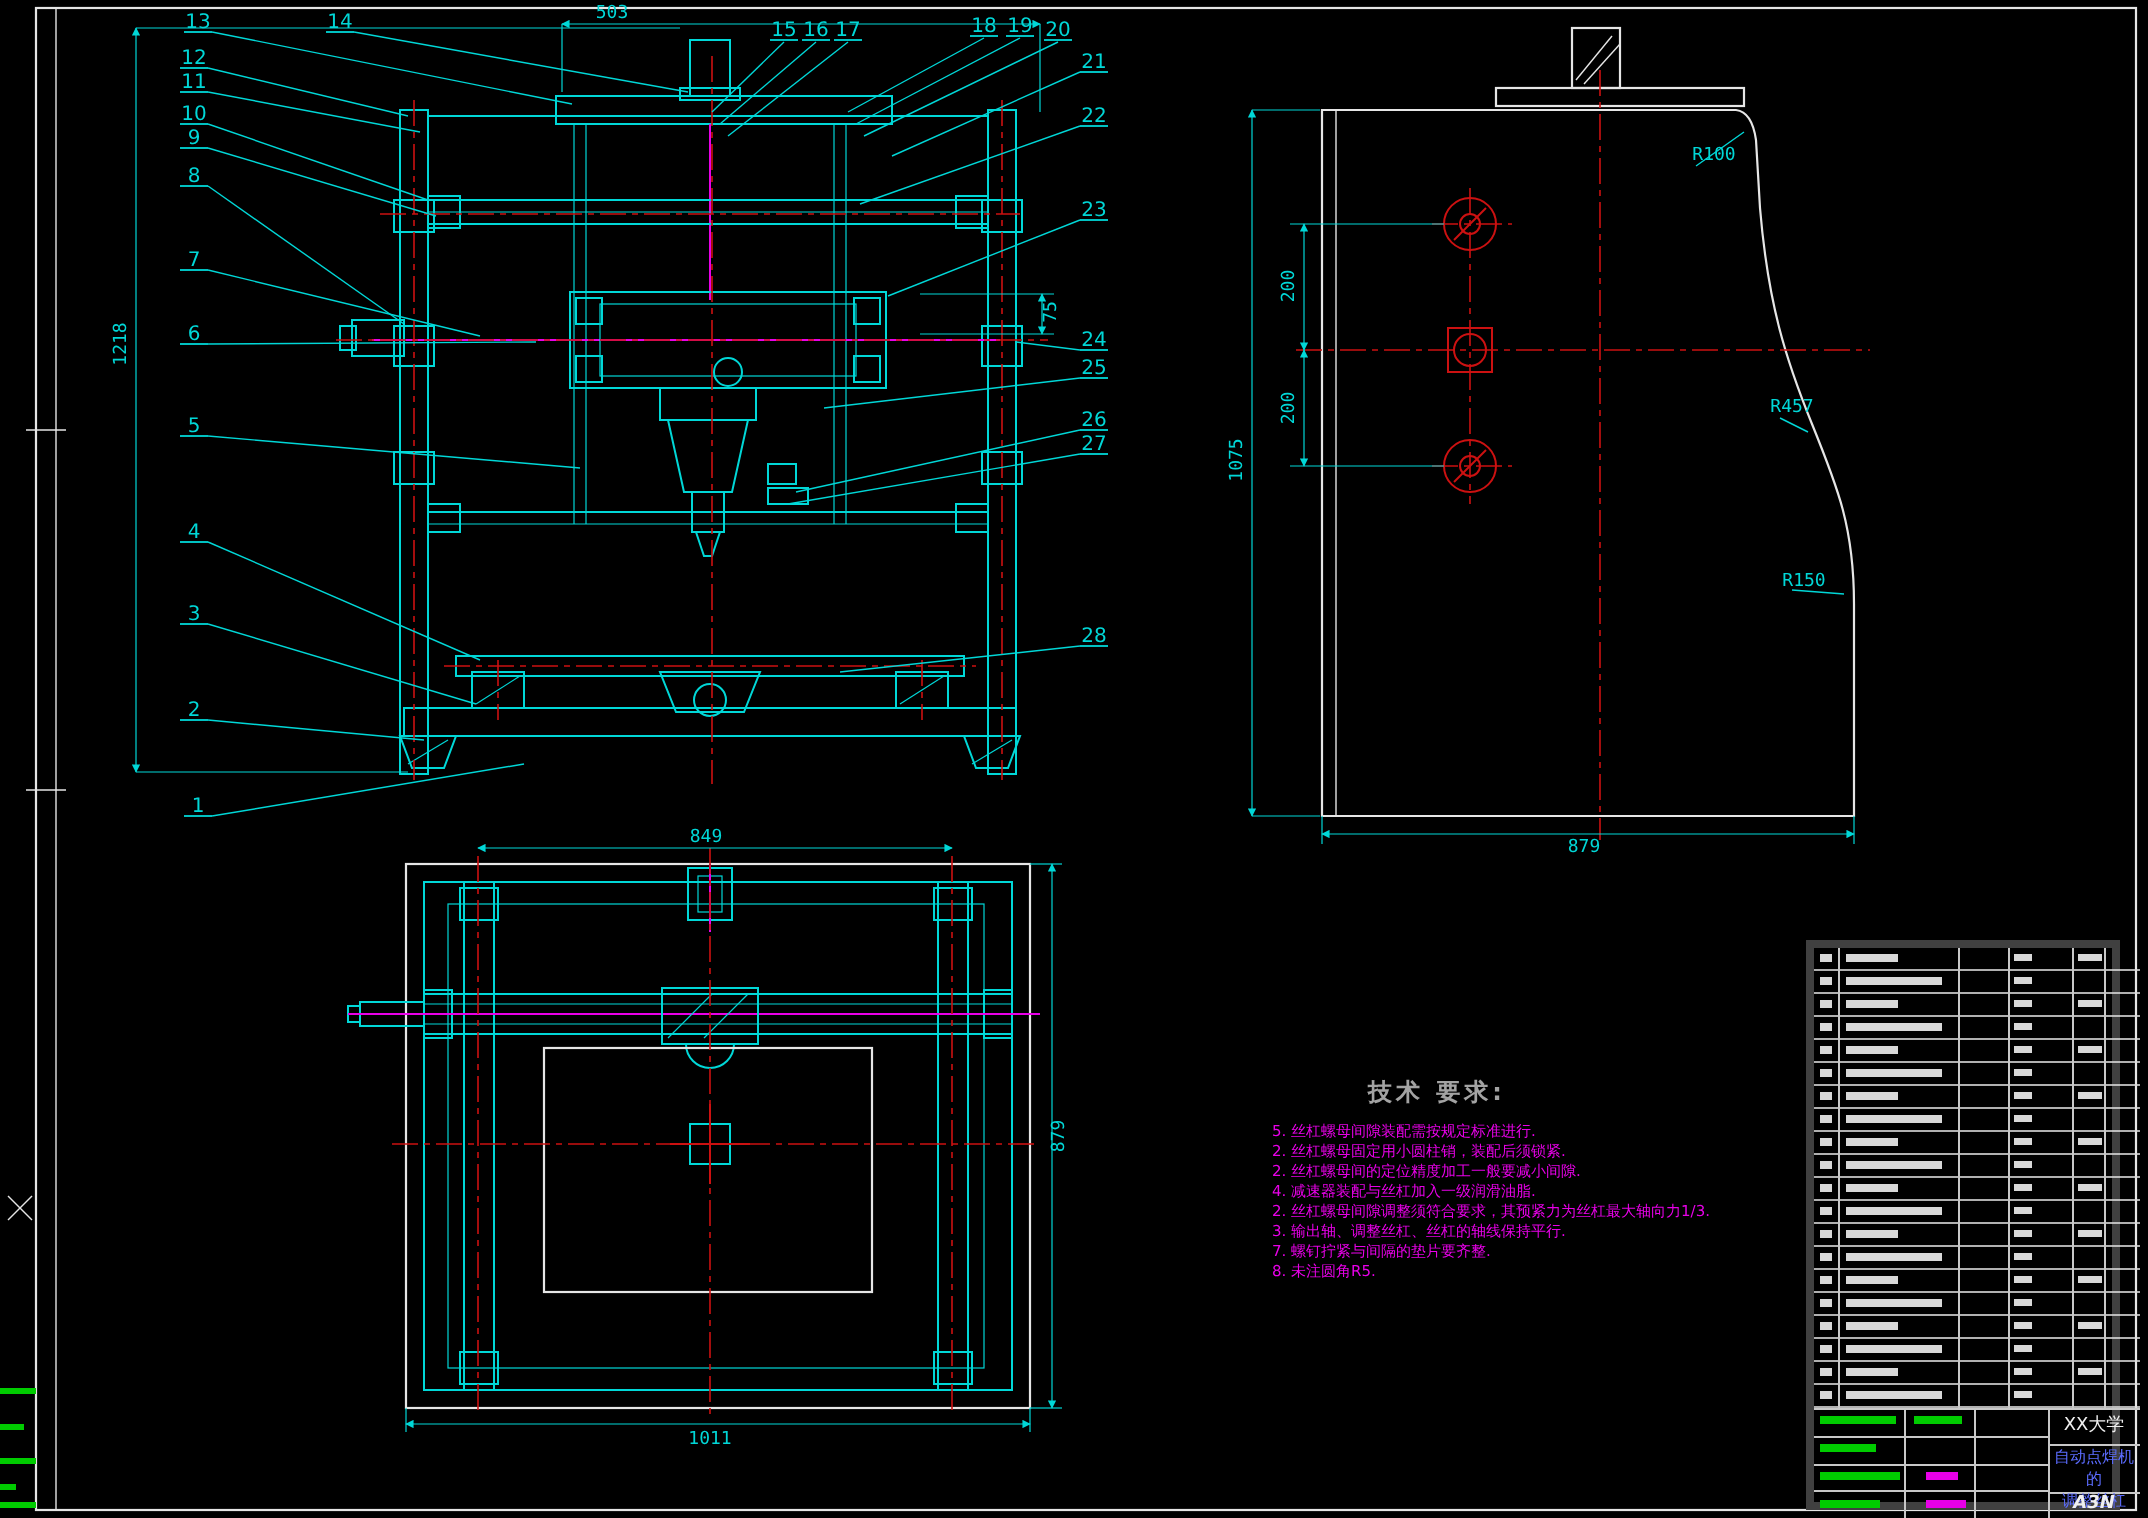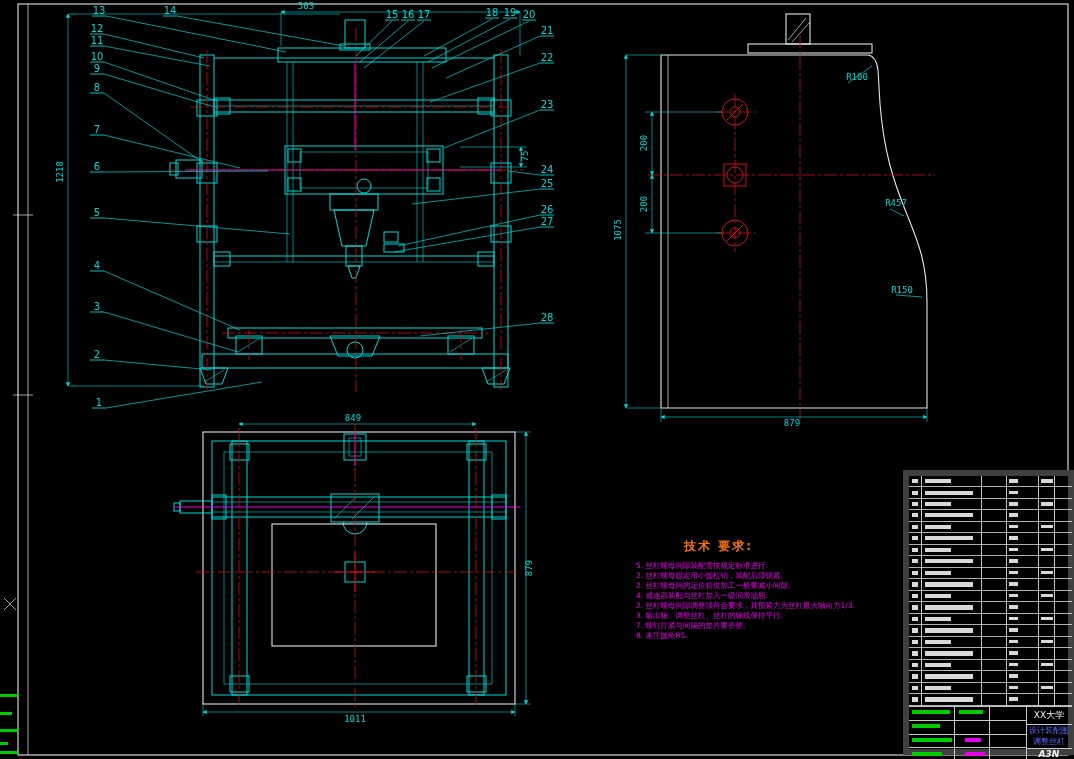--- a/index.html
+++ b/index.html
@@ -15,26 +15,26 @@
   .r{stroke:#cc1111;fill:none;stroke-width:1;}
   .rd{stroke:#cc1111;fill:none;stroke-width:.8;stroke-dasharray:13 3 3 3;}
   .gf{fill:#00cc00;}
   text.dim{fill:#00d7d7;font:9px "DejaVu Sans Mono",monospace;text-anchor:middle;}
   text.bal{fill:#00d7d7;font:10px "DejaVu Sans",sans-serif;text-anchor:middle;}
   .lead{stroke:#00d7d7;stroke-width:.7;fill:none;}
   .ul{stroke:#00d7d7;stroke-width:.9;}
 
   
   #tech{position:absolute;left:636px;top:538px;width:230px;color:#e800e8;}
-  #tech .t-title{color:#f97316;font-size:12px;font-weight:bold;letter-spacing:2px;margin:0 0 6px 48px;}
+  #tech .t-title{color:#a3a3a3;font-size:12px;font-weight:bold;letter-spacing:2px;margin:0 0 6px 48px;}
   #tech .t-line{font-size:7.5px;line-height:10px;white-space:nowrap;}
 
   
-  #tblock{position:absolute;left:903px;top:470px;width:171px;height:285px;
-          border:6px solid #404040;box-sizing:border-box;background:#000;}
+  #tblock{position:absolute;left:903px;top:470px;width:157px;height:285px;
+          border:4px solid #404040;box-sizing:border-box;background:#000;}
   #bom{position:absolute;left:0;top:0;width:163px;height:230px;
        background:repeating-linear-gradient(to bottom,transparent 0 10.5px,rgba(220,220,220,.8) 10.5px 11.5px);}
   .vsep{position:absolute;top:0;width:1px;height:230px;background:#c8c8c8;}
   .ov{position:absolute;top:3px;height:224px;}
   .ov-num{left:3px;width:6px;background:repeating-linear-gradient(to bottom,#d8d8d8 0 4px,transparent 4px 11.5px);}
   .ov-name{left:16px;width:48px;background:repeating-linear-gradient(to bottom,#d8d8d8 0 4px,transparent 4px 11.5px);}
   .ov-cut{left:42px;width:22px;background:repeating-linear-gradient(to bottom,#000 0 4.5px,transparent 4.5px 23px);}
   .ov-qty{left:100px;width:9px;background:repeating-linear-gradient(to bottom,#d8d8d8 0 3.5px,transparent 3.5px 11.5px);}
   .ov-mat{left:132px;width:12px;background:repeating-linear-gradient(to bottom,#d8d8d8 0 3.5px,transparent 3.5px 23px);}
   .hline{position:absolute;left:0;height:1px;background:#c8c8c8;}
@@ -398,18 +398,18 @@
   <div class="bar" style="left:3px;top:234px;width:38px;background:#00cc00"></div>
   <div class="bar" style="left:50px;top:234px;width:24px;background:#00cc00"></div>
   <div class="bar" style="left:3px;top:248px;width:28px;background:#00cc00"></div>
   <div class="bar" style="left:3px;top:262px;width:40px;background:#00cc00"></div>
   <div class="bar" style="left:56px;top:262px;width:16px;background:#e800e8"></div>
   <div class="bar" style="left:3px;top:276px;width:30px;background:#00cc00"></div>
   <div class="bar" style="left:56px;top:276px;width:20px;background:#e800e8"></div>
 
   <div id="tb-univ">XX大学</div>
   <div id="tb-title">
-    <div>设计装配图</div>
+    <div>自动点焊机的</div>
     <div>调整丝杠</div>
   </div>
   <div id="tb-sheet">A3N</div>
 </div>
 </div>
 
 </body></html>

